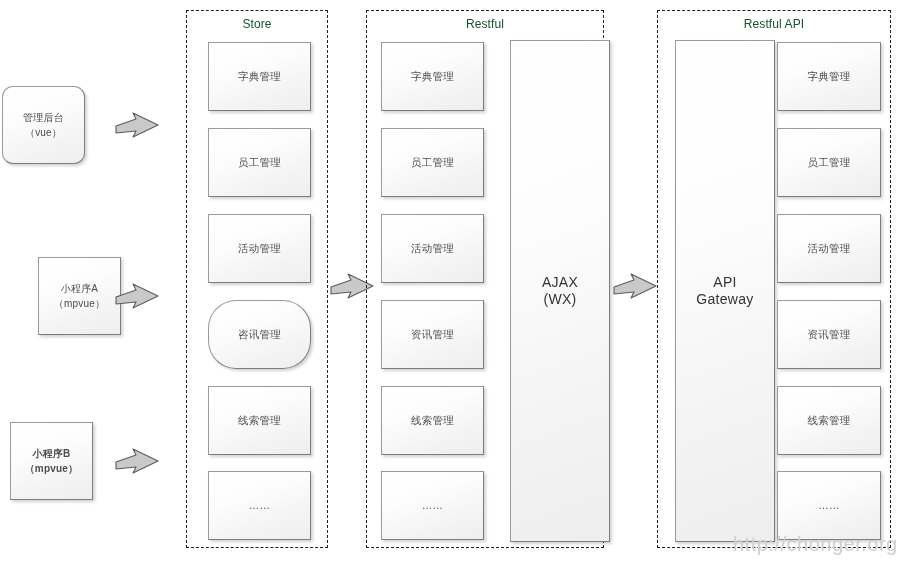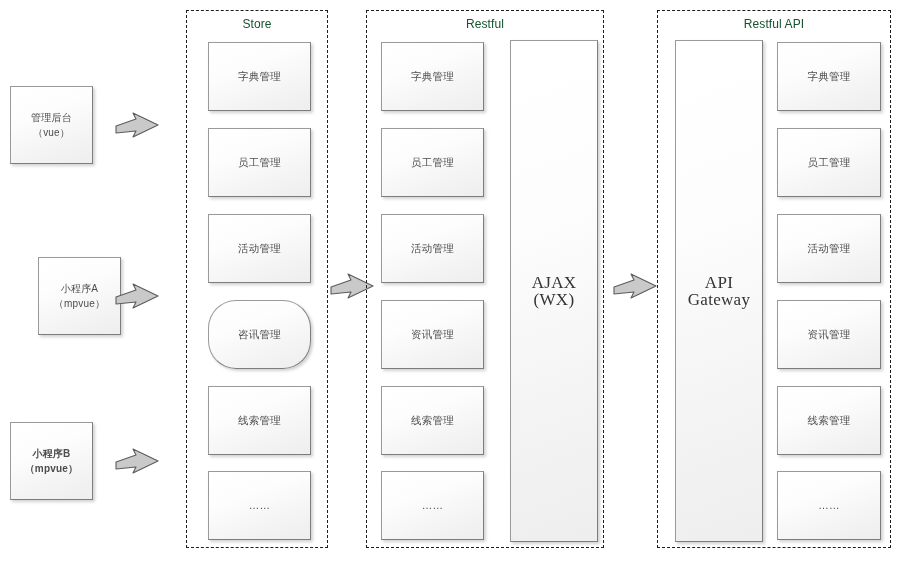--- a/index.html
+++ b/index.html
@@ -53,26 +53,26 @@
   .module-box {
     width: 103px;
     height: 69px;
   }
   .module-box.right {
     width: 104px;
   }
 
   
   .tall-box {
-    width: 88px;
-    font-size: 17px;
+    width: 100px;
+    font-size: 14px;
     line-height: 17px;
     color: #333333;
     letter-spacing: 0.3px;
-    font-family: Liberation Serif, serif;
+    font-family: Liberation Sans, sans-serif;
   }
 
   
   .group {
     position: absolute;
     box-sizing: border-box;
     border: 1.6px dashed #1d1d1d;
     background: transparent;
   }
   .group-title {
@@ -101,21 +101,21 @@
     letter-spacing: 0.5px;
     white-space: nowrap;
     font-family: "Liberation Sans", "DejaVu Sans", sans-serif;
   }
 </style>
 </head>
 <body>
 
 <div id="canvas">
 
-  <div class="box client-box" style="left:10px; top:86px;">
+  <div class="box client-box" style="left:2px; top:86px;border-radius:11px;">
     <span class="lines">管理后台
 （vue）</span>
   </div>
 
   <div class="box client-box" style="left:10px; top:257px;margin-left:28px;">
     <span class="lines">小程序A
 （mpvue）</span>
   </div>
 
   <div class="box client-box" style="left:10px; top:422px;font-weight:bold;">
@@ -225,14 +225,15 @@
   <div class="box module-box right" style="left:777px; top:300px;">
     <span class="lines">资讯管理</span>
   </div>
   <div class="box module-box right" style="left:777px; top:386px;">
     <span class="lines">线索管理</span>
   </div>
   <div class="box module-box right" style="left:777px; top:471px;">
     <span class="lines">……</span>
   </div>
 
+  <div class="watermark" style="left:733px; top:533px;">http://chonger.org</div>
 
 </div>
 
 </body></html>

